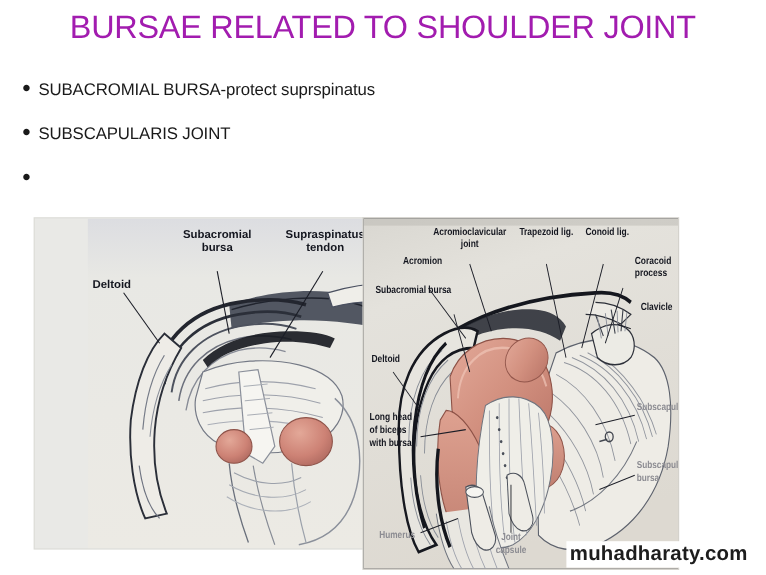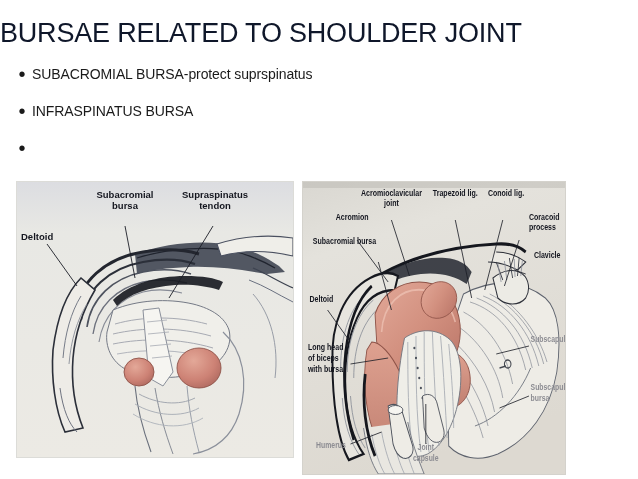--- a/index.html
+++ b/index.html
@@ -8,23 +8,23 @@
     background:#ffffff;
     font-family:"Liberation Sans", sans-serif;
     overflow:hidden;
     position:relative;
   }
   .slide{position:absolute;inset:0;background:#ffffff;}
 
   
   .title{
     position:absolute;
-    left:0;top:18px;width:638px;
-    text-align:left;
-    color:#0f172a;
+    left:0;top:8px;width:638px;
+    text-align:center;
+    color:#a21caf;
     font-size:27px;
     font-weight:400;
     letter-spacing:-0.2px;
     white-space:nowrap;
   }
 
   
   .bullets{
     position:absolute;
     left:12px;top:60px;width:600px;
@@ -49,24 +49,25 @@
     white-space:nowrap;
     letter-spacing:-0.1px;
   }
 
   
   .fig{
     position:absolute;
     overflow:hidden;
   }
   #fig-left{
-    left:17px;top:182px;
+    left:29px;top:182px;
     width:276px;height:275px;
     background:#e9e9e6;
     box-shadow:0 0 0 1px #dcdcd8;
+    padding-left:44px;
   }
   #fig-right{
     left:303px;top:182px;
     width:262px;height:292px;
     background:#737373;
     box-shadow:0 0 0 1px #d4d2cc;
     text-align:center;
   }
   .fig svg{display:block;width:100%;height:100%;}
 
@@ -103,21 +104,21 @@
 
   <div class="bullets">
 
     <div class="bullet-row">
       <span class="bullet-dot">•</span>
       <span class="bullet-text">SUBACROMIAL BURSA-protect suprspinatus</span>
     </div>
 
     <div class="bullet-row">
       <span class="bullet-dot">•</span>
-      <span class="bullet-text">INFRASPINATUS BURSA</span>
+      <span class="bullet-text">SUBSCAPULARIS JOINT</span>
     </div>
 
     <div class="bullet-row">
       <span class="bullet-dot">•</span>
     </div>
 
   </div>
 
   <div class="fig" id="fig-left">
     <svg viewBox="0 0 276 275" preserveAspectRatio="none">
@@ -351,14 +352,15 @@
       <text class="lbl-faint" x="278" y="208" font-size="8.4">Subscapularis</text>
       <text class="lbl-faint" x="278" y="219" font-size="8.4">bursa</text>
 
       <text class="lbl-faint" x="16" y="266" font-size="8.4">Humerus</text>
 
       <text class="lbl-faint" x="150" y="268" font-size="8.4" text-anchor="middle">Joint</text>
       <text class="lbl-faint" x="150" y="279" font-size="8.4" text-anchor="middle">capsule</text>
     </svg>
   </div>
 
+  <div class="watermark">muhadharaty.com</div>
 
 </div>
 
 </body></html>

